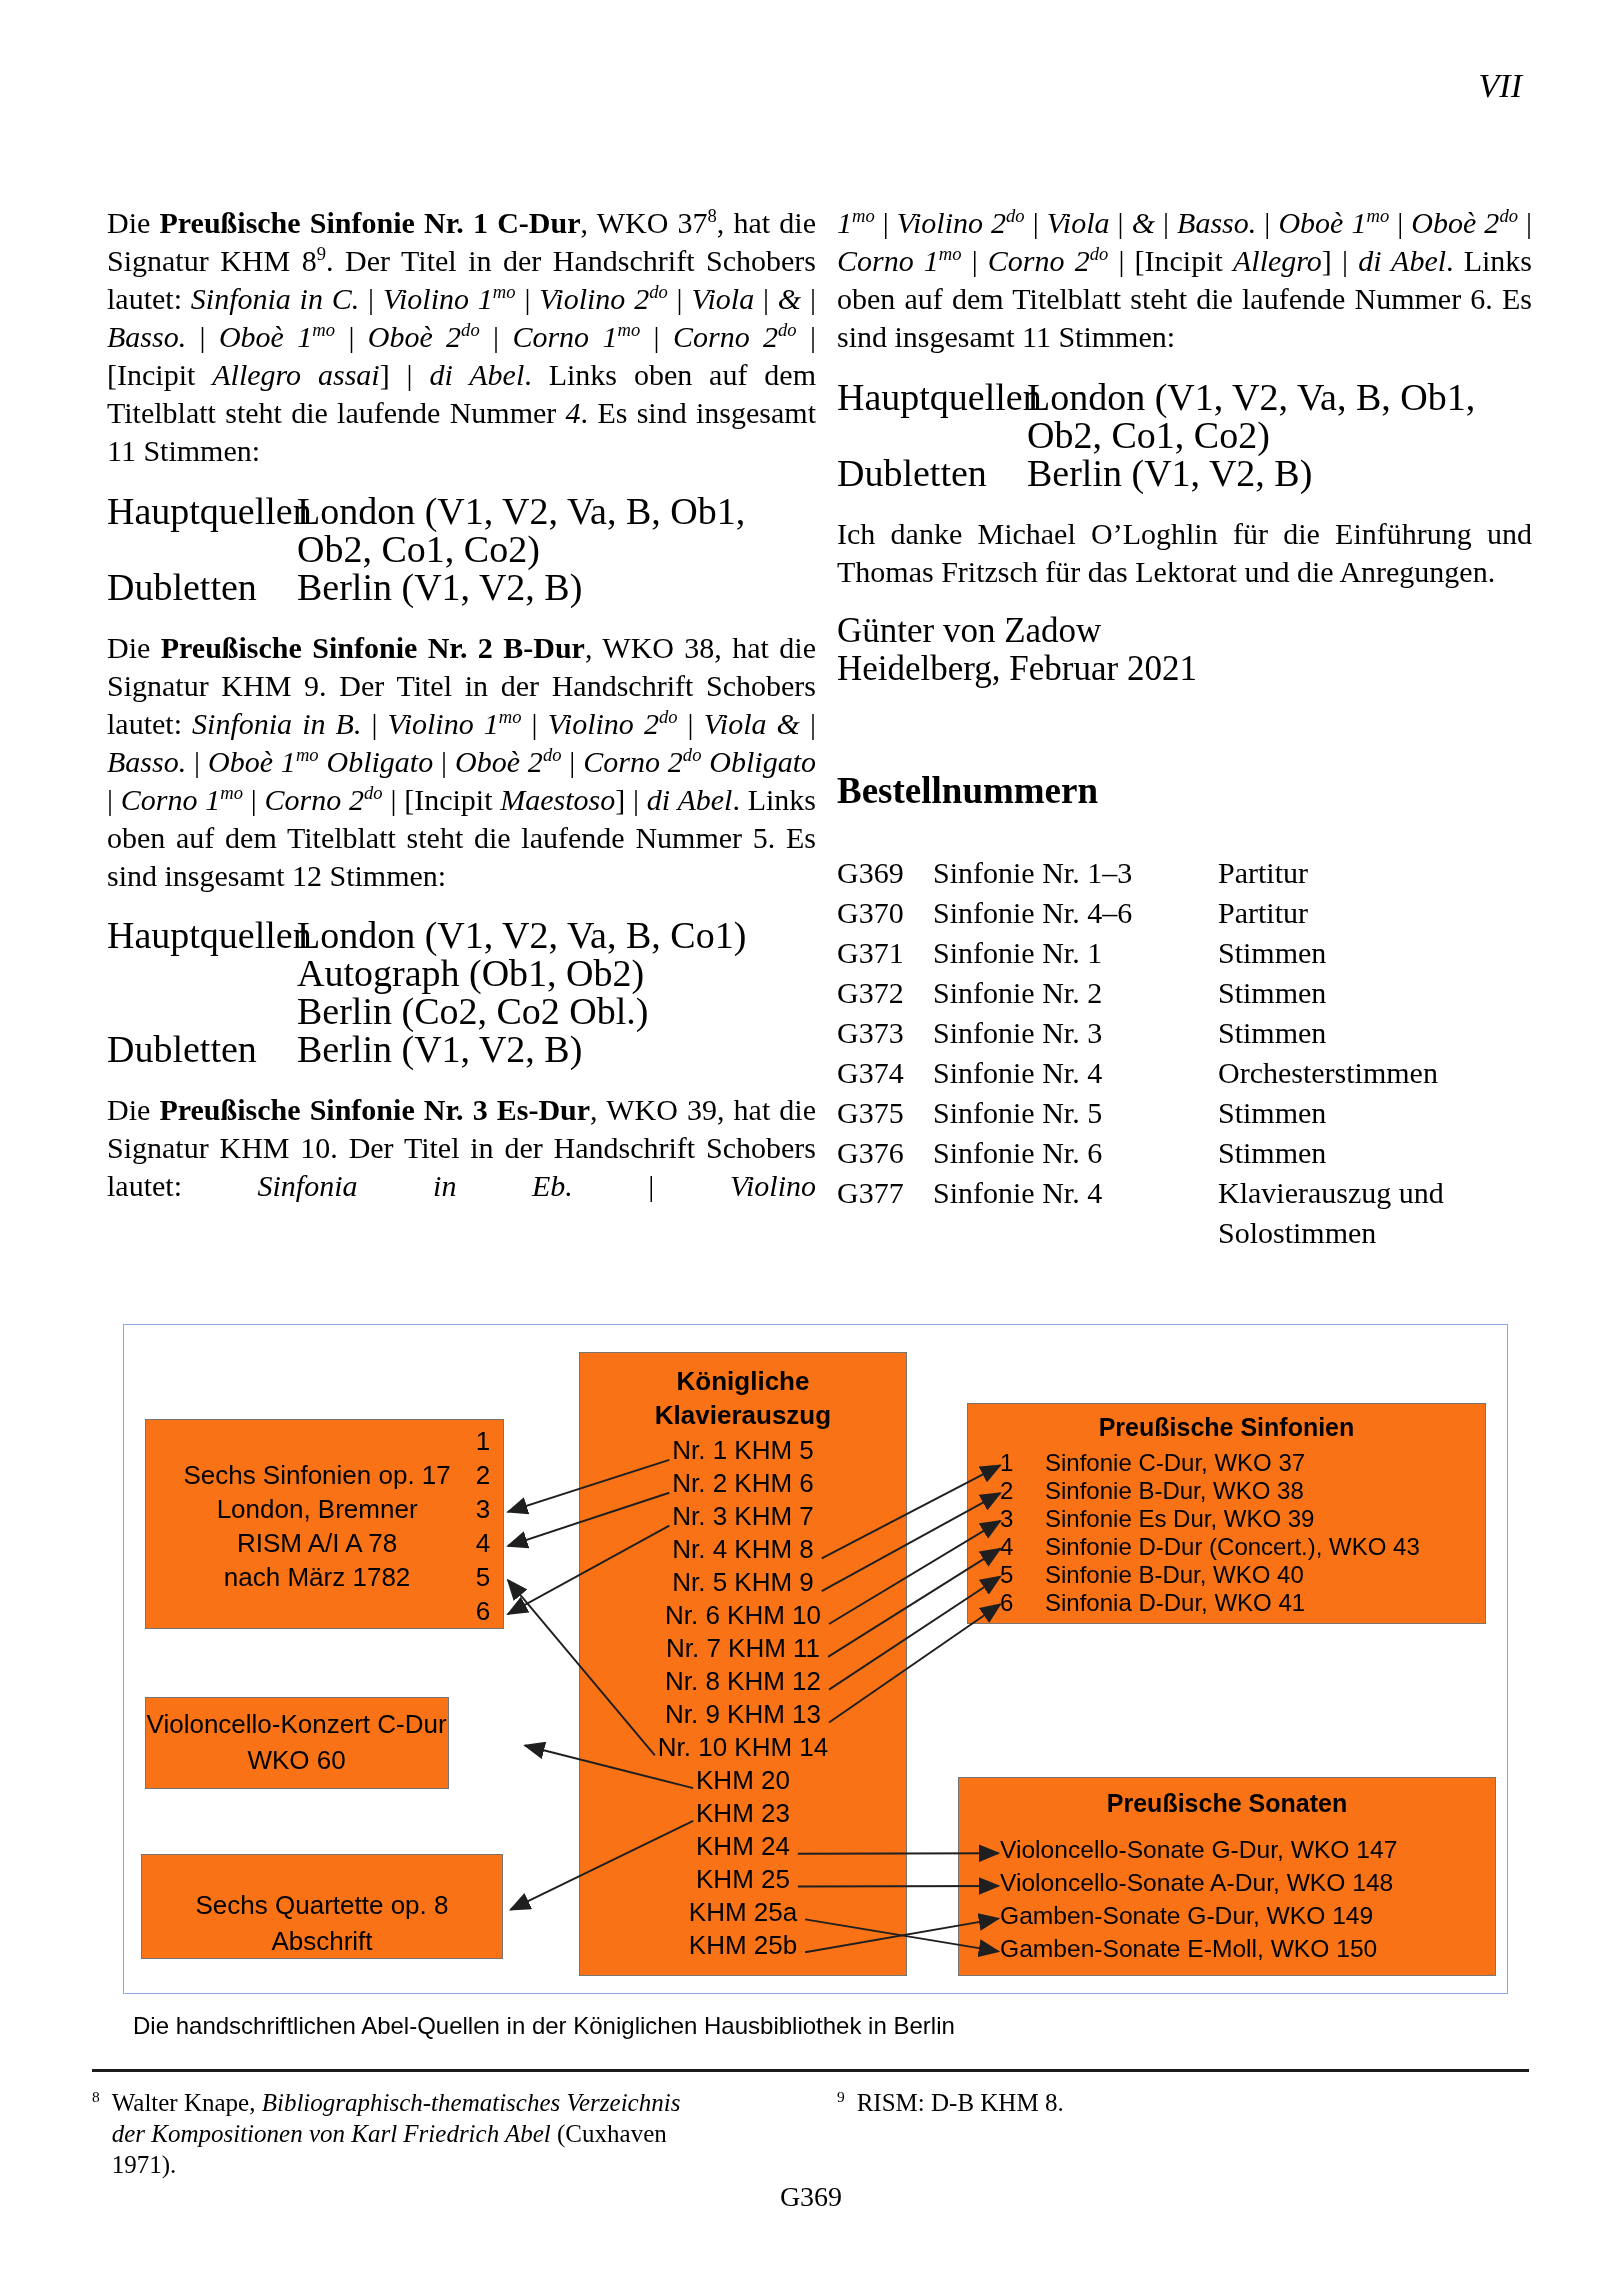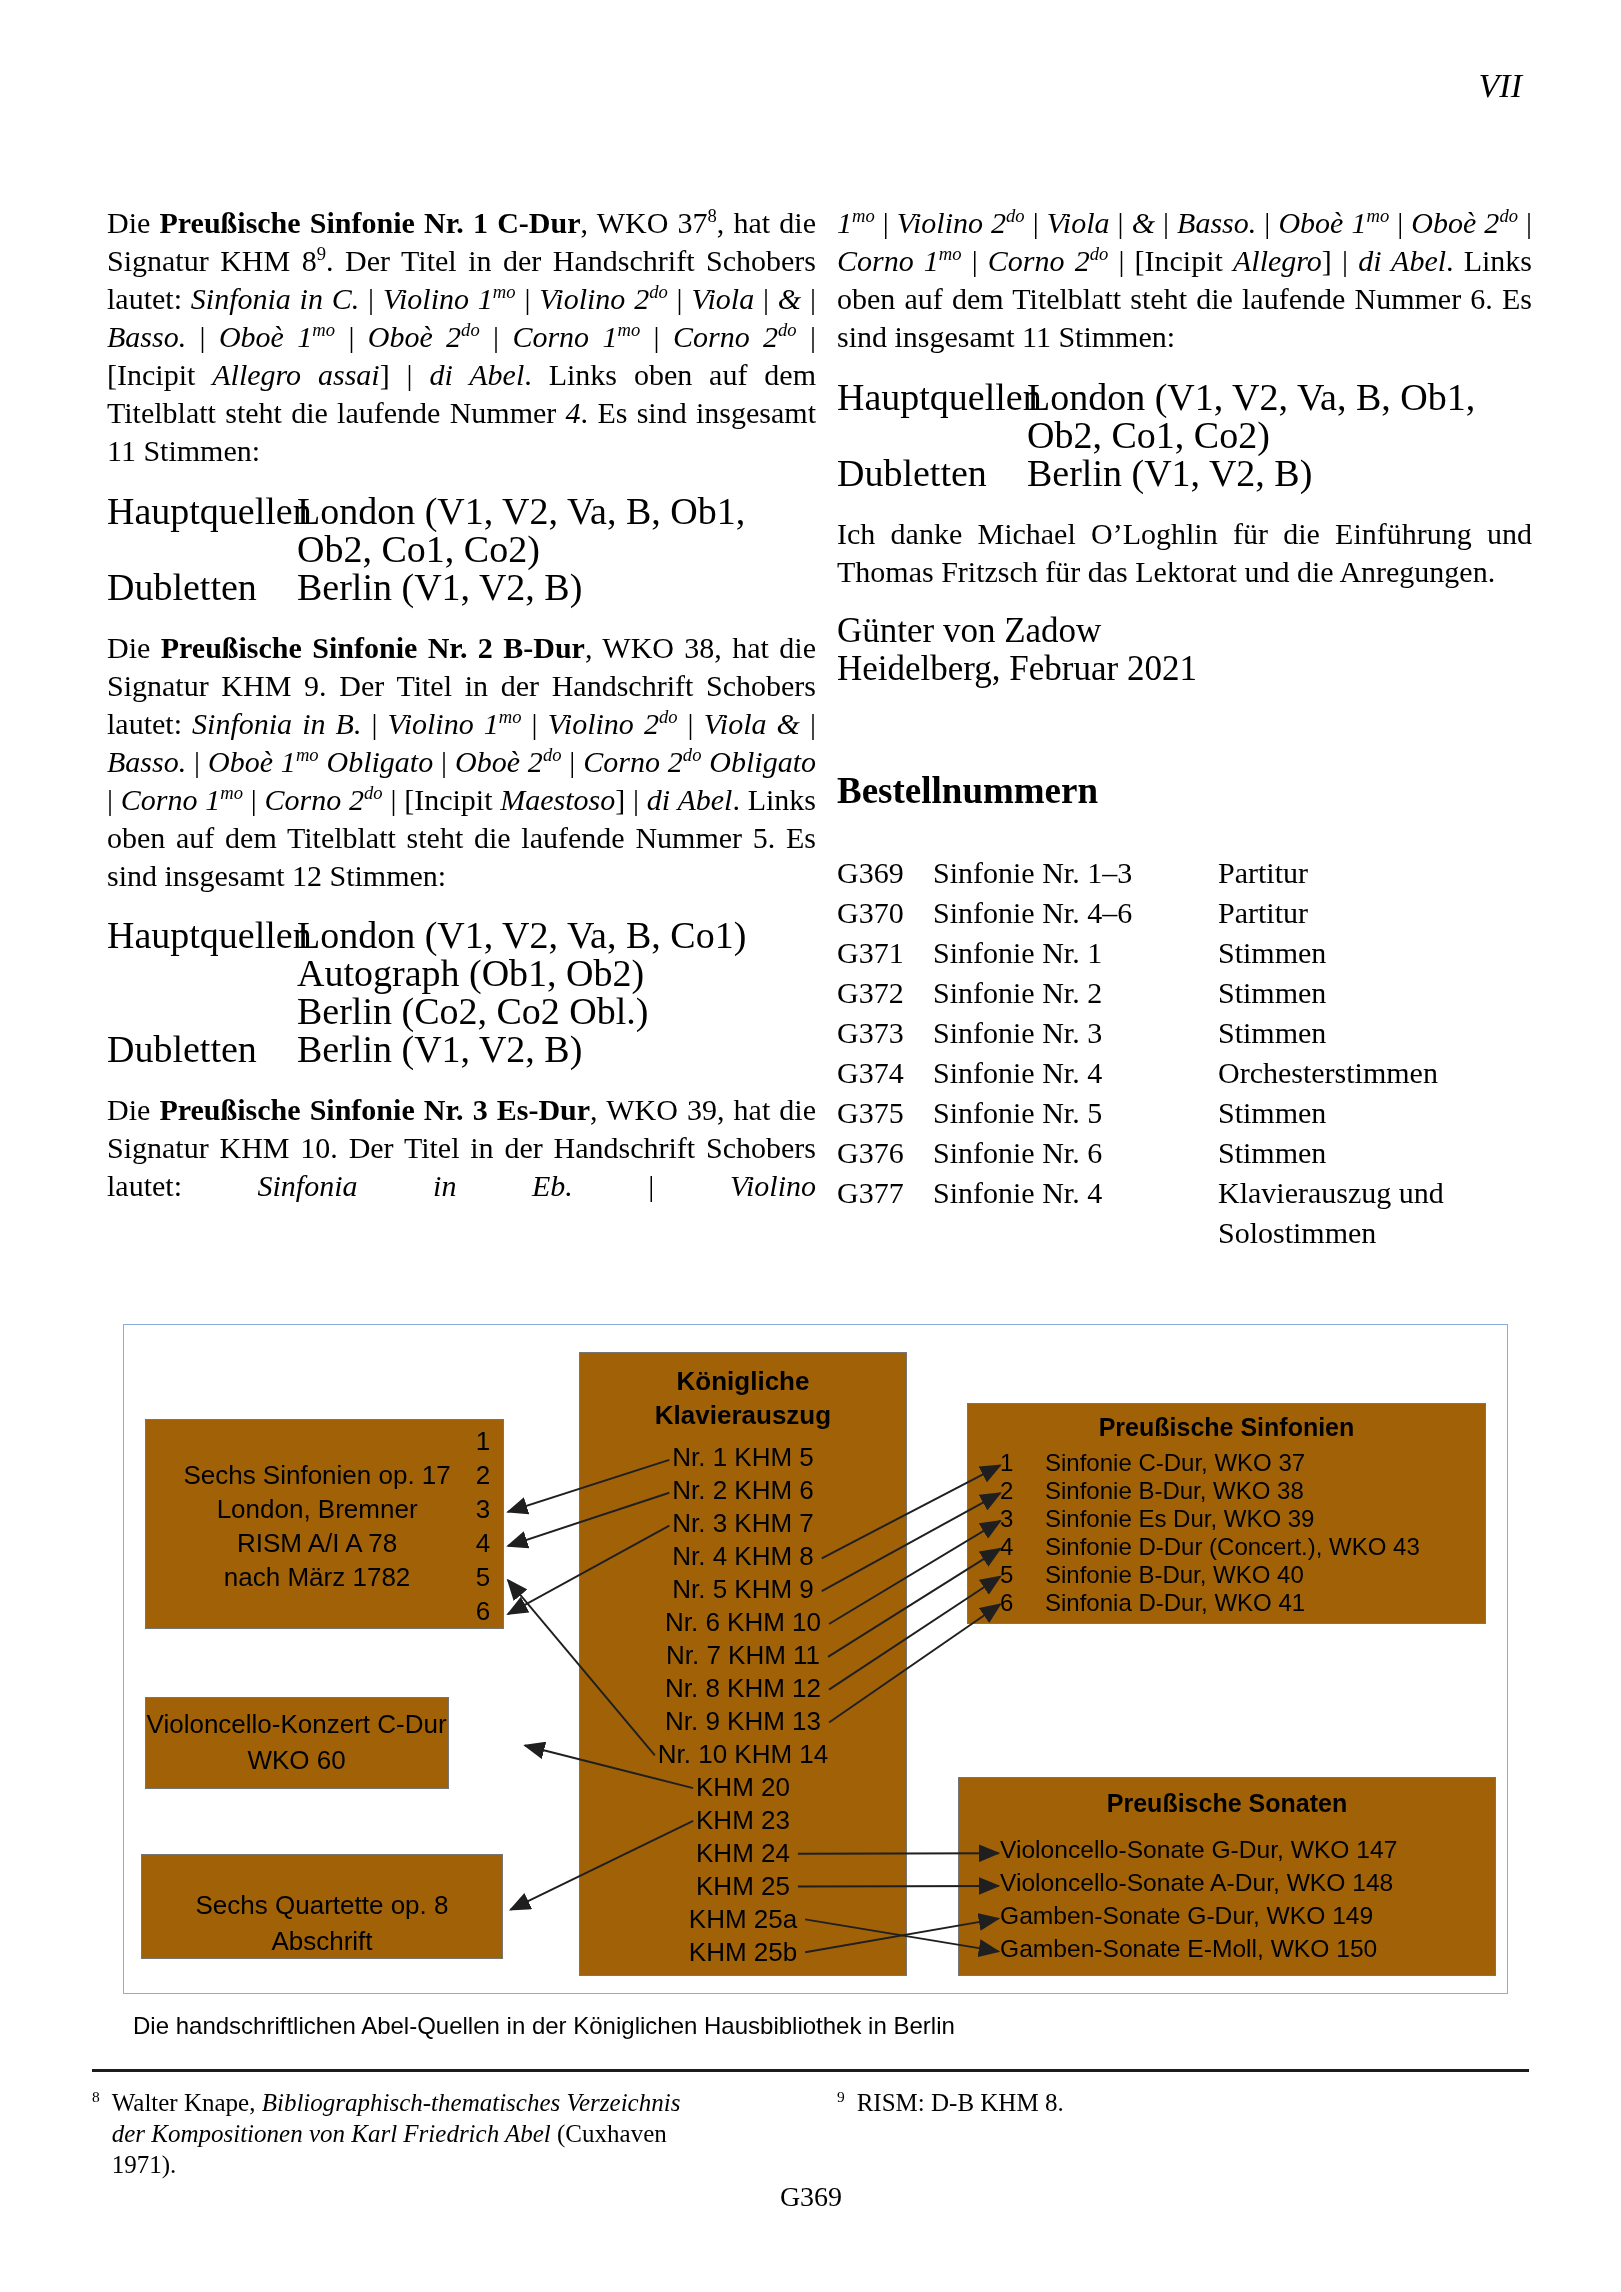--- a/index.html
+++ b/index.html
@@ -22,24 +22,24 @@
   .src-block{margin:0 0 23px 0;font-size:38px;line-height:38px;}
   .src-row{display:grid;grid-template-columns:190px 1fr;}
   .signature{font-size:35px;line-height:38px;text-align:left;margin-top:1.8px;}
   .heading{font-size:37px;line-height:43px;font-weight:bold;margin:81px 0 41px 0;}
   .ord-table{font-size:30px;line-height:40px;}
   .ord-row{display:grid;grid-template-columns:96px 285px 1fr;}
   
   .diagram{position:absolute;left:123px;top:1324px;width:1385px;height:670px;
            border:1.8px solid #8faadc;background:#fff;box-sizing:border-box;
            font-family:"Liberation Sans",sans-serif;}
-  .dbox{position:absolute;background:#a16207;border:1.8px solid #757573;box-sizing:border-box;}
+  .dbox{position:absolute;background:#f97316;border:1.8px solid #757573;box-sizing:border-box;}
   .center-box{left:455px;top:27px;width:328px;height:624px;text-align:center;padding-top:10.7px;}
   .dbox-title{font-weight:bold;font-size:26px;line-height:34px;}
-  .khm-items{margin-top:9px;font-size:26px;line-height:33px;}
+  .khm-items{margin-top:2px;font-size:26px;line-height:33px;}
   .op-box{left:20.6px;top:94px;width:359px;height:210px;padding-top:3.6px;font-size:26px;line-height:34px;}
   .op-row{display:grid;grid-template-columns:1fr 50px;padding-left:36px;}
   .op-text{text-align:center;}
   .op-numcol{text-align:right;padding-right:12.5px;}
   .vc-box{left:20.6px;top:372px;width:304px;height:92px;text-align:center;
           font-size:26px;line-height:36px;padding-top:8px;}
   .qu-box{left:17px;top:529px;width:362px;height:105px;text-align:center;
           font-size:26px;line-height:36px;padding-top:32px;}
   .sinf-box{left:843px;top:78px;width:519px;height:221px;padding-top:7.2px;}
   .dbox-title2{font-weight:bold;font-size:25px;line-height:32px;text-align:center;}

